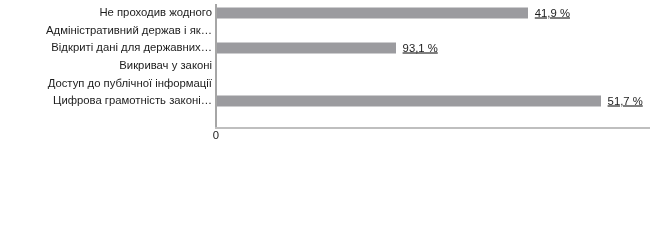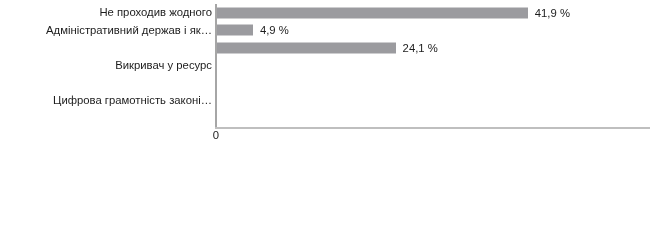--- a/index.html
+++ b/index.html
@@ -76,20 +76,21 @@
   }
 
   .bar-wrap {
     position: absolute;
     left: 216.5px;
     top: 50%;
     transform: translateY(-50%);
     height: 11px;
     display: flex;
     align-items: center;
+    text-decoration: underline;
   }
 
   .bar {
     height: 11px;
     background: #9b9b9f;
   }
 
   .bar-value {
     font-size: 11.3px;
     line-height: 13px;
@@ -123,43 +124,45 @@
       <div class="row">
         <div class="cat-label">Не проходив жодного</div>
         <div class="bar-wrap">
           <div class="bar" style="width:311.3px"></div>
           <div class="bar-value">41,9 %</div>
         </div>
       </div>
 
       <div class="row">
         <div class="cat-label">Адміністративний держав і як…</div>
+      </div>
+
+      <div class="row">
+        <div class="cat-label">Відкриті дані для державних…</div>
         <div class="bar-wrap">
-          <div class="bar" style="width:36.4px"></div>
-          <div class="bar-value">4,9 %</div>
+          <div class="bar" style="width:179.1px"></div>
+          <div class="bar-value">93,1 %</div>
         </div>
       </div>
 
       <div class="row">
-        <div class="bar-wrap">
-          <div class="bar" style="width:179.1px"></div>
-          <div class="bar-value">24,1 %</div>
-        </div>
+        <div class="cat-label">Викривач у законі</div>
       </div>
 
       <div class="row">
-        <div class="cat-label">Викривач у ресурс</div>
-      </div>
-
-      <div class="row">
+        <div class="cat-label">Доступ до публічної інформації</div>
       </div>
 
 
       <div class="row">
         <div class="cat-label">Цифрова грамотність законі…</div>
+        <div class="bar-wrap">
+          <div class="bar" style="width:384.1px"></div>
+          <div class="bar-value">51,7 %</div>
+        </div>
       </div>
 
     </div>
 
     <div class="tick-zero">0</div>
 
   </div>
 </div>
 
 </body></html>

